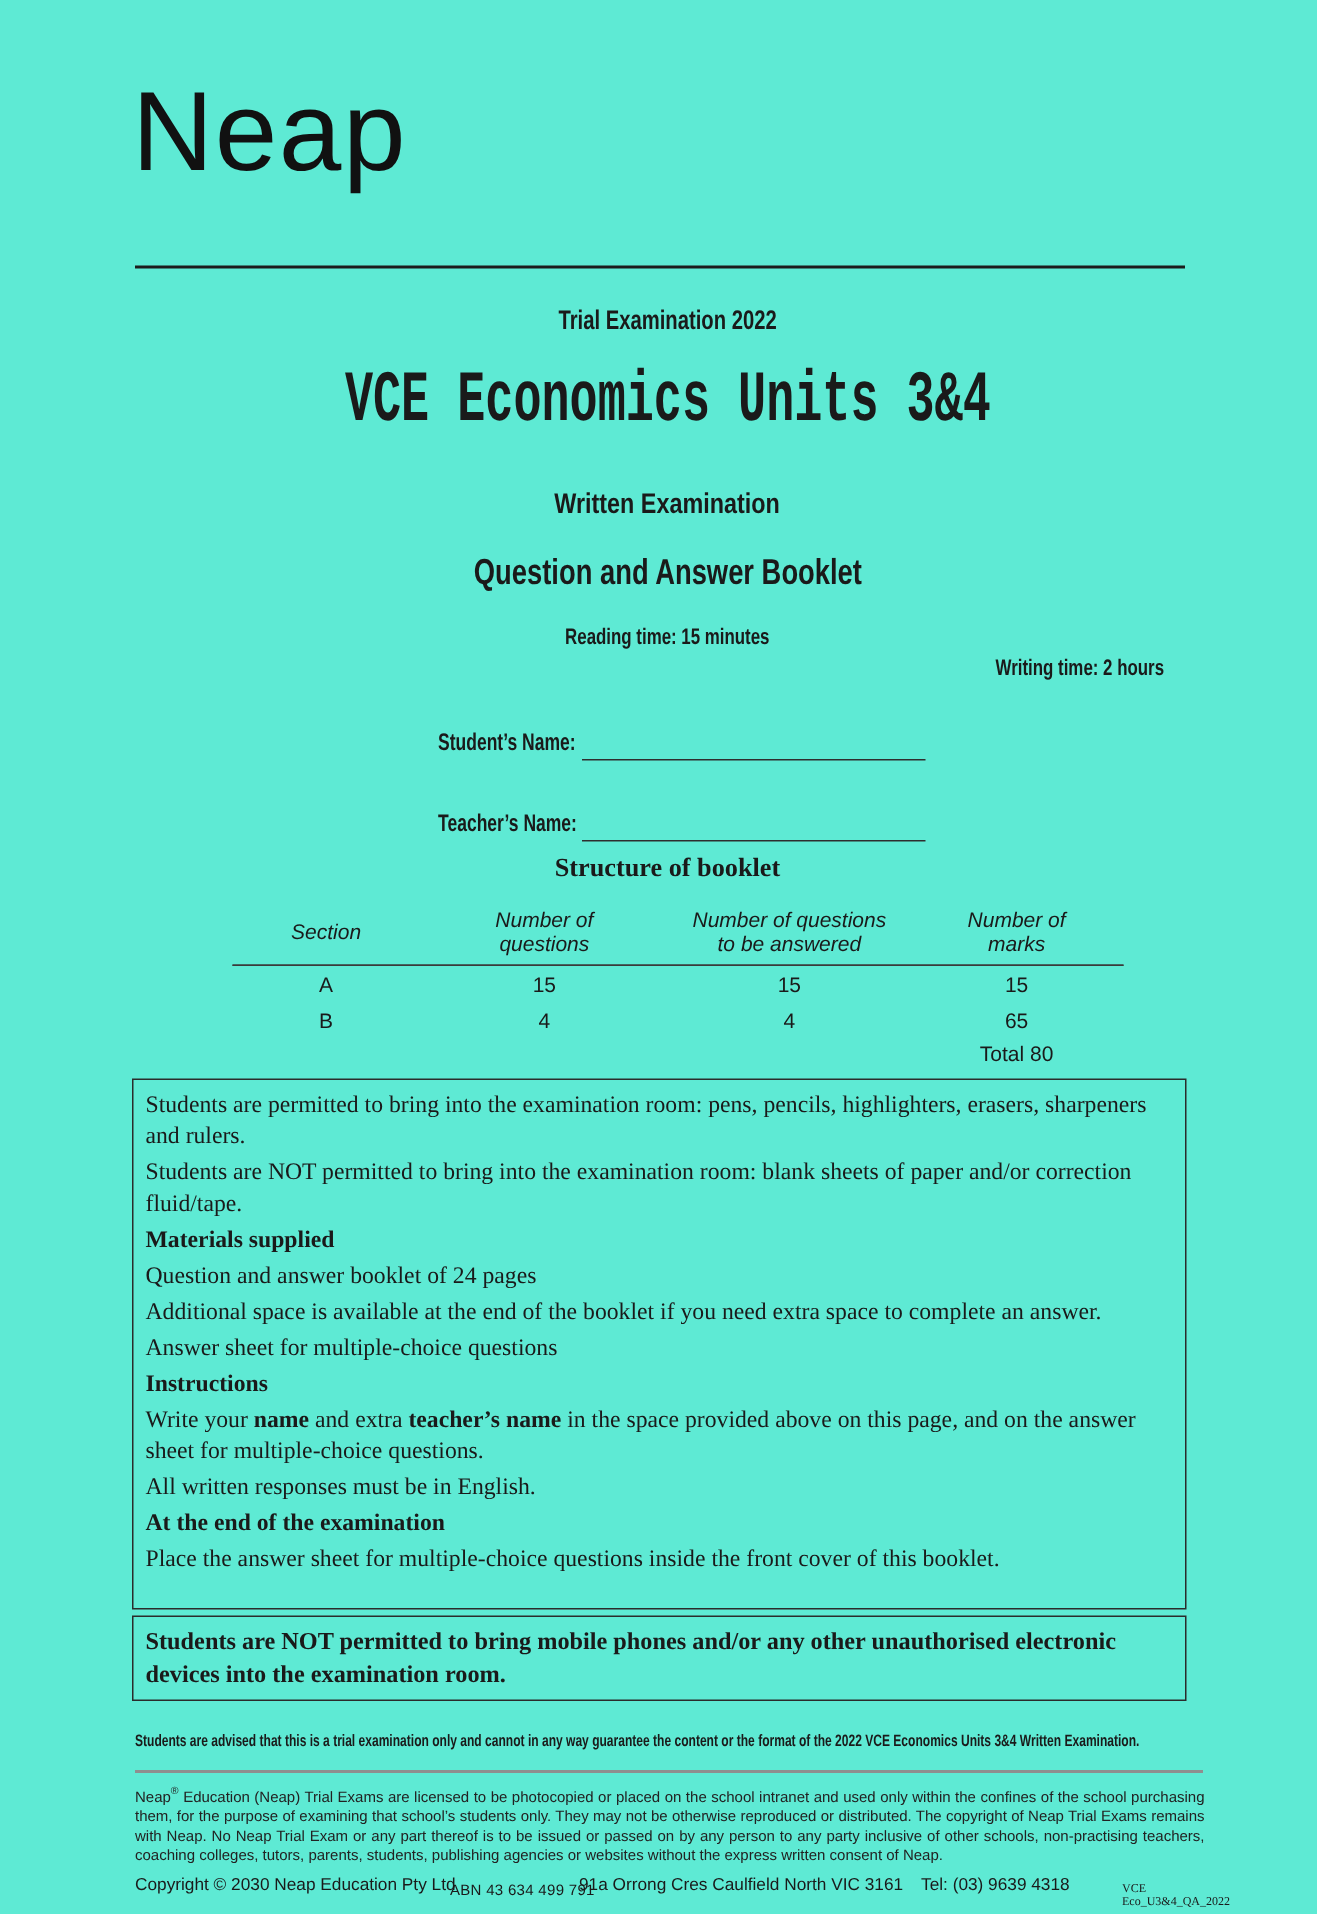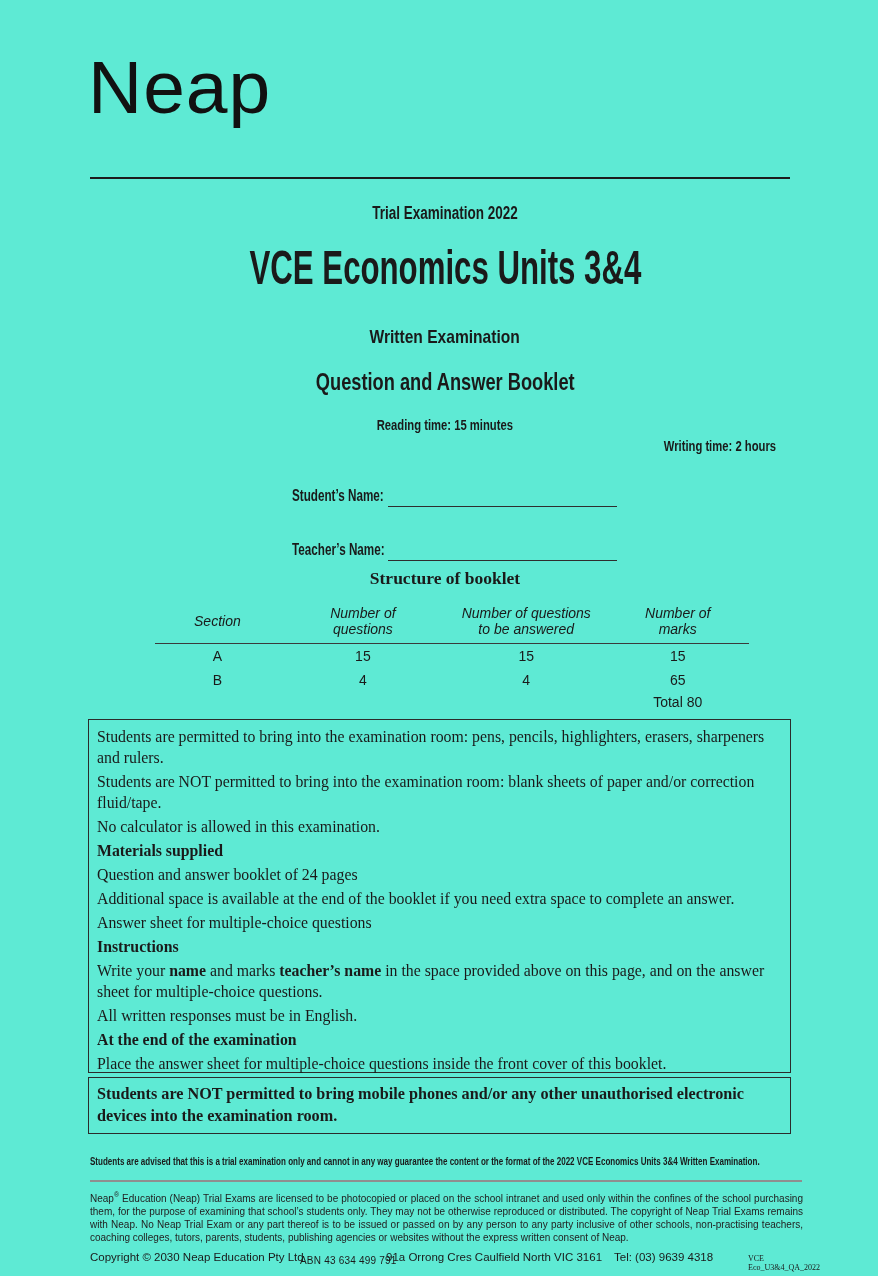--- a/index.html
+++ b/index.html
@@ -8,21 +8,21 @@
   .abs{position:absolute;}
   .ctr{left:95px;width:700px;text-align:center;}
   
   .sq{display:inline-block;font-weight:bold;white-space:nowrap;transform-origin:center top;}
   .sqL{transform-origin:left top;}
   .sx65{transform:scaleX(.65);} .sx73{transform:scaleX(.73);} .sx75{transform:scaleX(.75);}
   .sx76{transform:scaleX(.76);} .sx82{transform:scaleX(.82);}
   .logo{top:50px;left:88px;font-size:75px;line-height:1;font-weight:normal;letter-spacing:1px;color:#111;}
   .rule1{top:177px;left:90px;width:700px;height:2px;background:#1c1c1c;}
   .trial{top:203px;font-size:18px;}
-  .maintitle{top:243px;font-size:48px;line-height:1.05;}
+  .maintitle{top:243px;font-size:48px;line-height:1.05;font-family:Liberation Mono, monospace;}
   .written{top:326px;font-size:19px;}
   .qab{top:368px;font-size:24px;}
   .rtime{top:416px;font-size:15px;}
   .wtime{top:437px;font-size:15px;text-align:right;}
   .nlabel{font-size:16px;}
   .nline{border-bottom:1.4px solid #2e2e2e;height:14px;width:229px;}
   .structtitle{top:568px;font-family:"Liberation Serif",serif;font-weight:bold;font-size:17.5px;}
   table.booklet{position:absolute;top:600px;left:155px;width:594px;border-collapse:collapse;
         table-layout:fixed;font-size:14px;}
   table.booklet,table.booklet tr{border:none;}
@@ -132,27 +132,26 @@
         <td></td>
         <td></td>
         <td>Total 80</td>
       </tr>
     </tbody>
   </table>
 
   <div class="abs box box1">
     <p>Students are permitted to bring into the examination room: pens, pencils, highlighters, erasers, sharpeners and rulers.</p>
     <p>Students are NOT permitted to bring into the examination room: blank sheets of paper and/or correction fluid/tape.</p>
-    <p>No calculator is allowed in this examination.</p>
     <p class="bh">Materials supplied</p>
     <p>Question and answer booklet of 24 pages</p>
     <p>Additional space is available at the end of the booklet if you need extra space to complete an answer.</p>
     <p>Answer sheet for multiple-choice questions</p>
     <p class="bh">Instructions</p>
-    <p><span>Write your </span><span class="b">name</span><span> and marks </span><span class="b">teacher’s name</span><span> in the space provided above on this page, and on the answer sheet for multiple-choice questions.</span></p>
+    <p><span>Write your </span><span class="b">name</span><span> and extra </span><span class="b">teacher’s name</span><span> in the space provided above on this page, and on the answer sheet for multiple-choice questions.</span></p>
     <p>All written responses must be in English.</p>
     <p class="bh">At the end of the examination</p>
     <p>Place the answer sheet for multiple-choice questions inside the front cover of this booklet.</p>
   </div>
 
   <div class="abs box box2">Students are NOT permitted to bring mobile phones and/or any other unauthorised electronic devices into the examination room.</div>
 
   <div class="abs disclaimer">
     <span class="sq sqL sx73">Students are advised that this is a trial examination only and cannot in any way guarantee the content or the format of the 2022 VCE Economics Units 3&amp;4 Written Examination.</span>
   </div>

